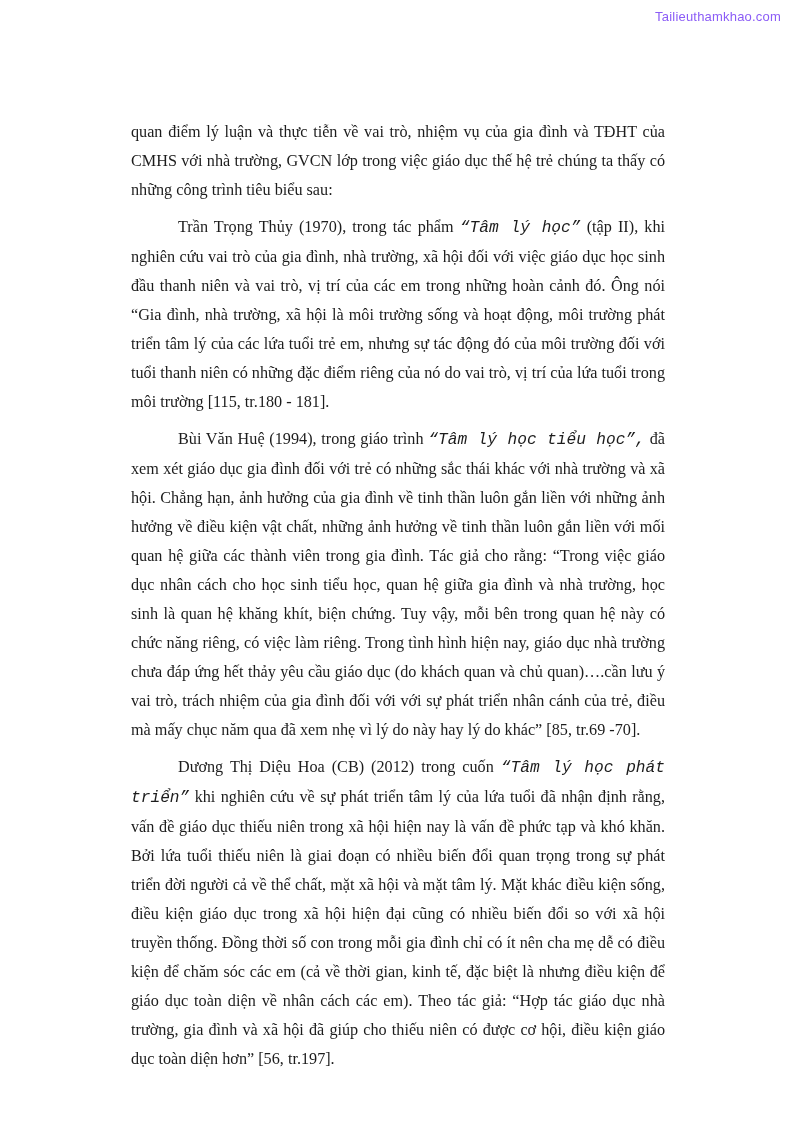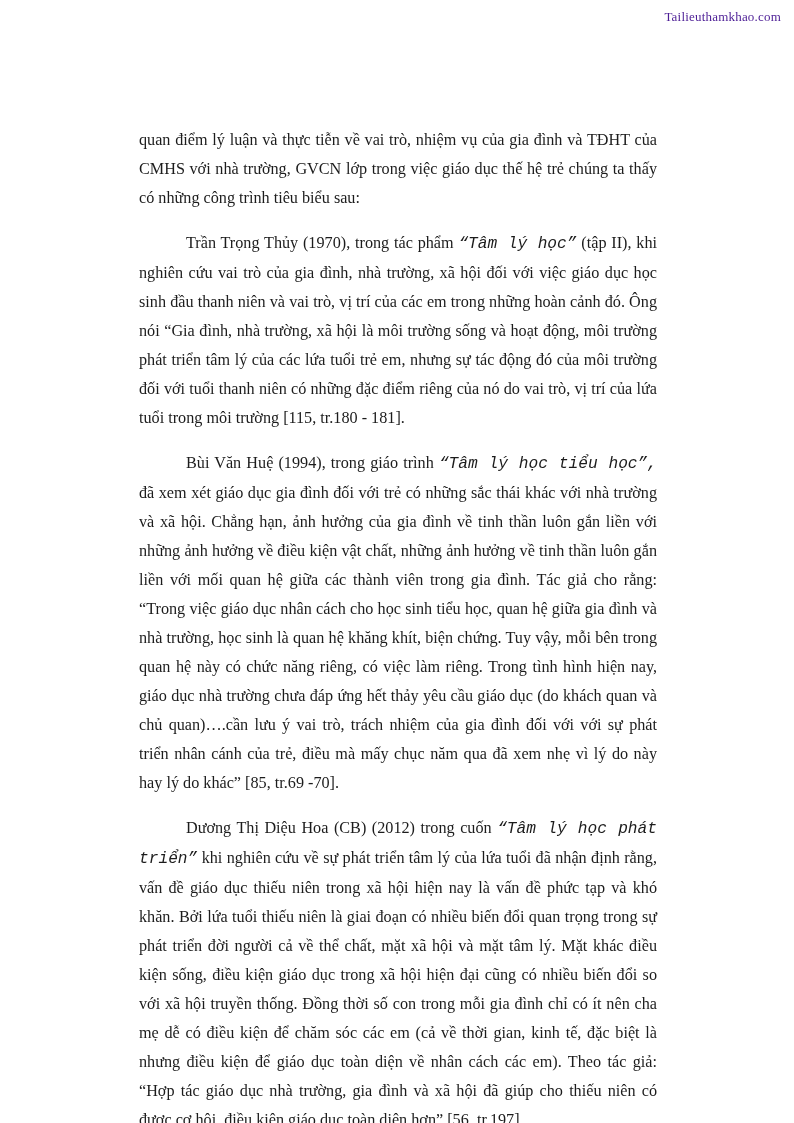--- a/index.html
+++ b/index.html
@@ -14,35 +14,35 @@
     background: #ffffff;
     overflow: hidden;
     font-family: "Liberation Serif", serif;
     color: #1c1c1c;
   }
   .watermark {
     position: absolute;
     top: 9px;
     right: 13px;
     font-size: 13px;
-    color: #4c1d95;
-    font-family: Liberation Serif, serif;
+    color: #8b5cf6;
+    font-family: Liberation Sans, sans-serif;
     letter-spacing: 0.2px;
   }
   .body-text {
     position: absolute;
     left: 123px;
     top: 110px;
     width: 550px;
     font-size: 16.2px;
     line-height: 29px;
     text-align: justify;
   }
   .para {
-    margin: 16px;
+    margin: 8px;
     padding: 0;
   }
   .para.indent {
     text-indent: 47px;
   }
   .italic {
     font-style: italic;
     font-family: Liberation Mono, monospace;
   }
   .page-number {

